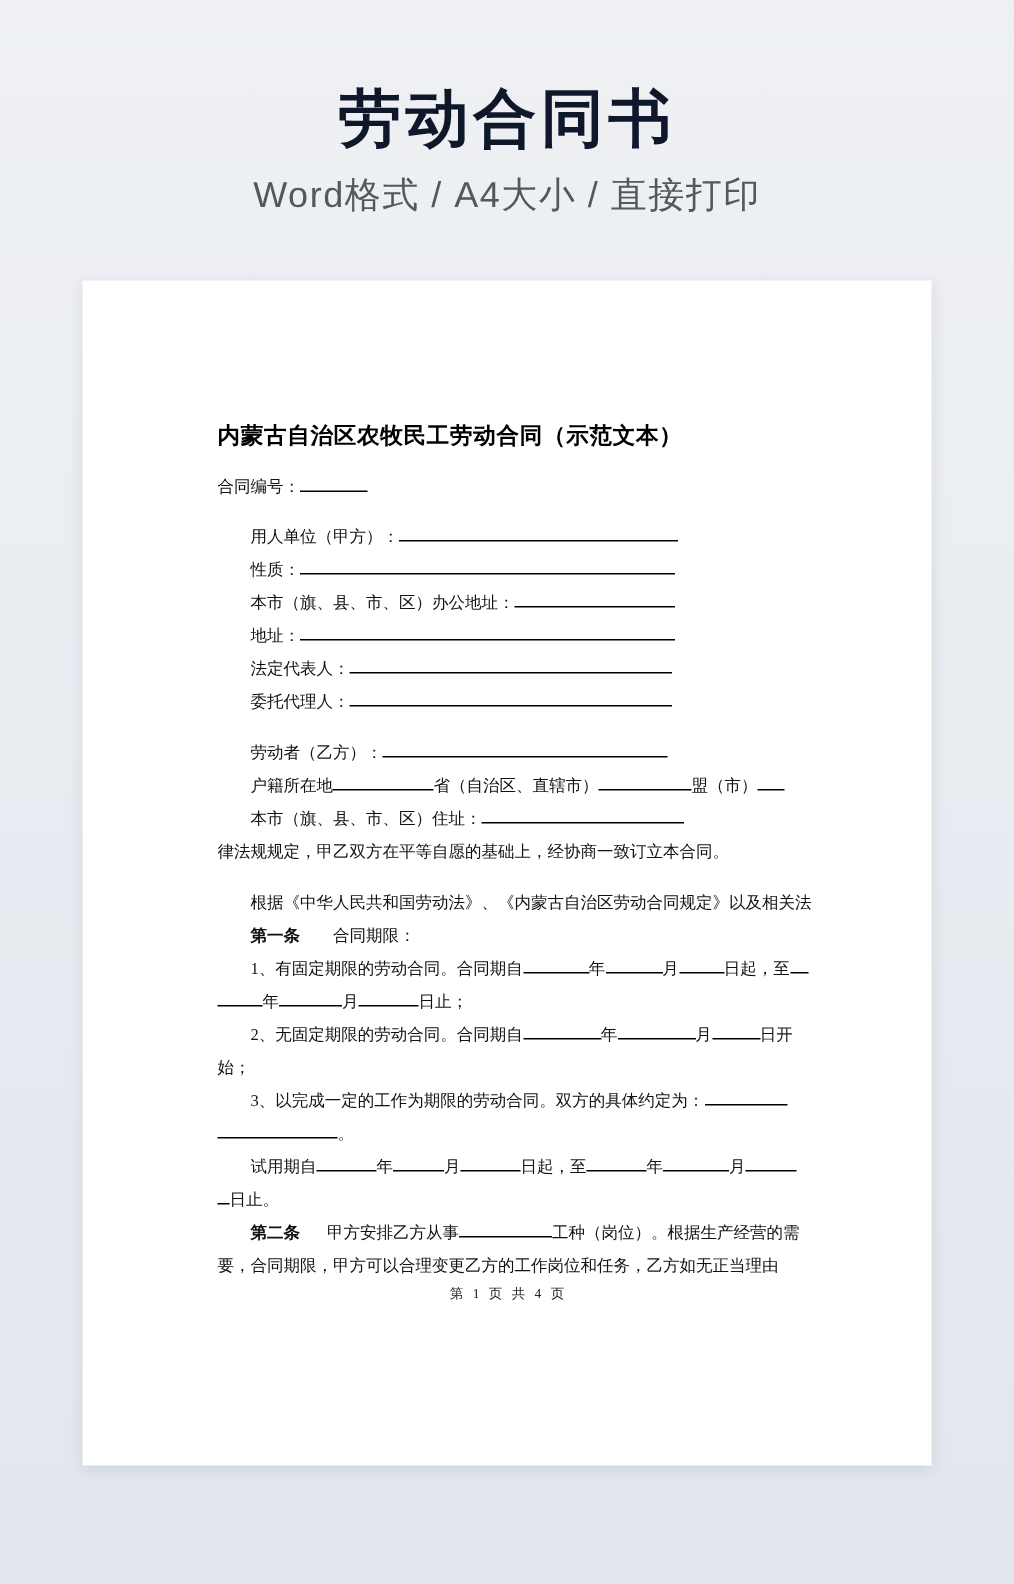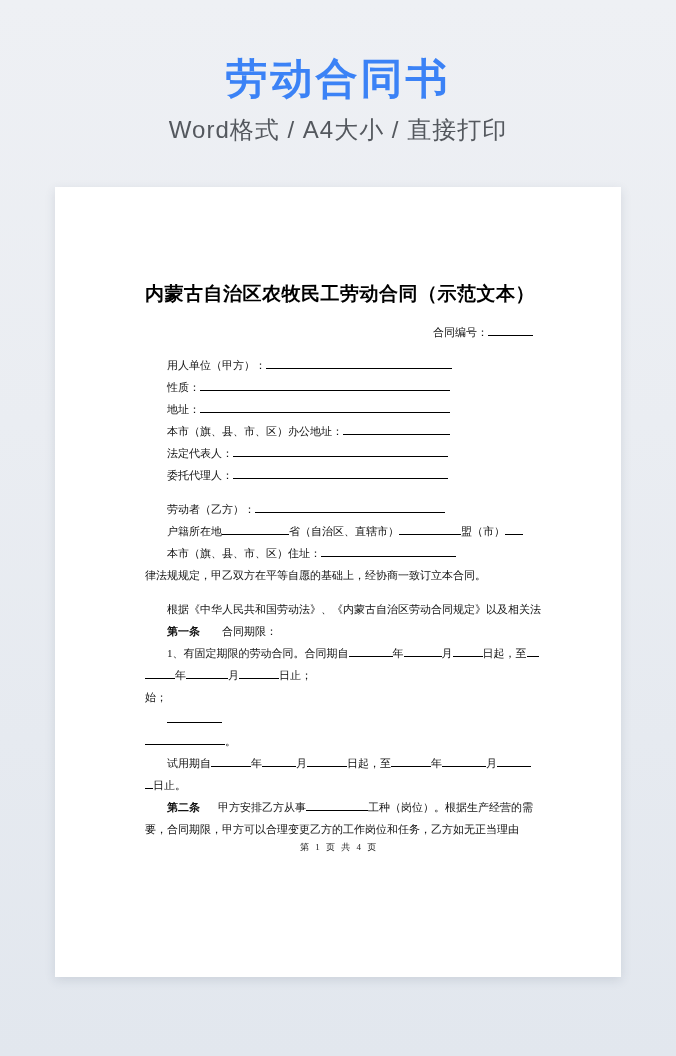--- a/index.html
+++ b/index.html
@@ -11,21 +11,21 @@
     position: relative;
     overflow: hidden;
   }
 
   
   .banner { padding-top: 56px; text-align: center; }
   .banner-title {
     margin: 0;
     font-size: 42px;
     font-weight: 700;
-    color: #3b82f6;
+    color: #0f172a;
     letter-spacing: 3px;
     line-height: 1.1;
   }
   .banner-subtitle {
     margin: 12px 0 0 0;
     font-size: 24px;
     font-weight: 400;
     color: #54585e;
     letter-spacing: 1px;
   }
@@ -41,29 +41,29 @@
   .doc {
     position: absolute;
     left: 90px; top: 94px;
     width: 388px;
     font-family: "Liberation Serif", "DejaVu Serif", serif;
     color: #111;
     font-size: 11px;
   }
   .doc-title {
     margin: 0 0 14px 0;
-    font-size: 19px;
+    font-size: 15px;
     font-weight: 700;
     color: #000;
     white-space: nowrap;
     letter-spacing: 0.5px;
   }
   .contract-no {
     height: 22px; line-height: 22px;
-    text-align: right;
+    text-align: left;
     margin-bottom: 11px;
     white-space: nowrap;
   }
   .line {
     height: 22px; line-height: 22px;
     white-space: nowrap;
   }
   .line.indent { padding-left: 22px; }
   .line.gap { margin-top: 12px; }
   .b { font-weight: 700; }
@@ -92,34 +92,35 @@
 
 <div class="paper">
   <div class="doc">
     <h2 class="doc-title">内蒙古自治区农牧民工劳动合同（示范文本）</h2>
     <div class="contract-no">
       <span>合同编号：</span><span class="u" id="contract-no-blank" style="width: 45px;"></span>
     </div>
     <div id="doc-lines">
         <div class="line indent"><span class="t">用人单位（甲方）：</span><span class="u" style="width: 186px;"></span></div>
         <div class="line indent"><span class="t">性质：</span><span class="u" style="width: 250px;"></span></div>
+        <div class="line indent"><span class="t">本市（旗、县、市、区）办公地址：</span><span class="u" style="width: 107px;"></span></div>
         <div class="line indent"><span class="t">地址：</span><span class="u" style="width: 250px;"></span></div>
-        <div class="line indent"><span class="t">本市（旗、县、市、区）办公地址：</span><span class="u" style="width: 107px;"></span></div>
         <div class="line indent"><span class="t">法定代表人：</span><span class="u" style="width: 215px;"></span></div>
         <div class="line indent"><span class="t">委托代理人：</span><span class="u" style="width: 215px;"></span></div>
         <div class="line indent gap"><span class="t">劳动者（乙方）：</span><span class="u" style="width: 190px;"></span></div>
         <div class="line indent"><span class="t">户籍所在地</span><span class="u" style="width: 67px;"></span><span class="t">省（自治区、直辖市）</span><span class="u" style="width: 62px;"></span><span class="t">盟（市）</span><span class="u" style="width: 18px;"></span></div>
         <div class="line indent"><span class="t">本市（旗、县、市、区）住址：</span><span class="u" style="width: 135px;"></span></div>
         <div class="line"><span class="t">律法规规定，甲乙双方在平等自愿的基础上，经协商一致订立本合同。</span></div>
         <div class="line indent gap"><span class="t">根据《中华人民共和国劳动法》、《内蒙古自治区劳动合同规定》以及相关法</span></div>
         <div class="line indent"><span class="b">第一条</span><span class="sp" style="width: 22px;"></span><span class="t">合同期限：</span></div>
         <div class="line indent"><span class="t">1、有固定期限的劳动合同。合同期自</span><span class="u" style="width: 44px;"></span><span class="t">年</span><span class="u" style="width: 38px;"></span><span class="t">月</span><span class="u" style="width: 30px;"></span><span class="t">日起，至</span><span class="u" style="width: 12px;"></span></div>
         <div class="line"><span class="u" style="width: 30px;"></span><span class="t">年</span><span class="u" style="width: 42px;"></span><span class="t">月</span><span class="u" style="width: 40px;"></span><span class="t">日止；</span></div>
+        <div class="line indent"><span class="t">2、无固定期限的劳动合同。合同期自</span><span class="u" style="width: 52px;"></span><span class="t">年</span><span class="u" style="width: 52px;"></span><span class="t">月</span><span class="u" style="width: 32px;"></span><span class="t">日开</span></div>
         <div class="line"><span class="t">始；</span></div>
-        <div class="line indent"><span class="u" style="width: 55px;"></span></div>
+        <div class="line indent"><span class="t">3、以完成一定的工作为期限的劳动合同。双方的具体约定为：</span><span class="u" style="width: 55px;"></span></div>
         <div class="line"><span class="u" style="width: 80px;"></span><span class="t">。</span></div>
         <div class="line indent"><span class="t">试用期自</span><span class="u" style="width: 40px;"></span><span class="t">年</span><span class="u" style="width: 34px;"></span><span class="t">月</span><span class="u" style="width: 40px;"></span><span class="t">日起，至</span><span class="u" style="width: 40px;"></span><span class="t">年</span><span class="u" style="width: 44px;"></span><span class="t">月</span><span class="u" style="width: 34px;"></span></div>
         <div class="line"><span class="u" style="width: 8px;"></span><span class="t">日止。</span></div>
         <div class="line indent"><span class="b">第二条</span><span class="sp" style="width: 18px;"></span><span class="t">甲方安排乙方从事</span><span class="u" style="width: 62px;"></span><span class="t">工种（岗位）。根据生产经营的需</span></div>
         <div class="line"><span class="t">要，合同期限，甲方可以合理变更乙方的工作岗位和任务，乙方如无正当理由</span></div>
       </div>
     <div class="page-footer">第 1 页 共 4 页</div>
   </div>
 </div>
 

